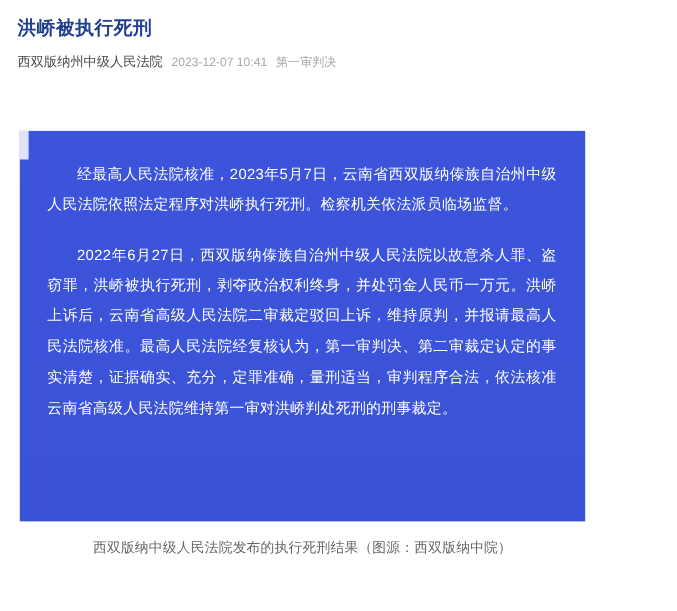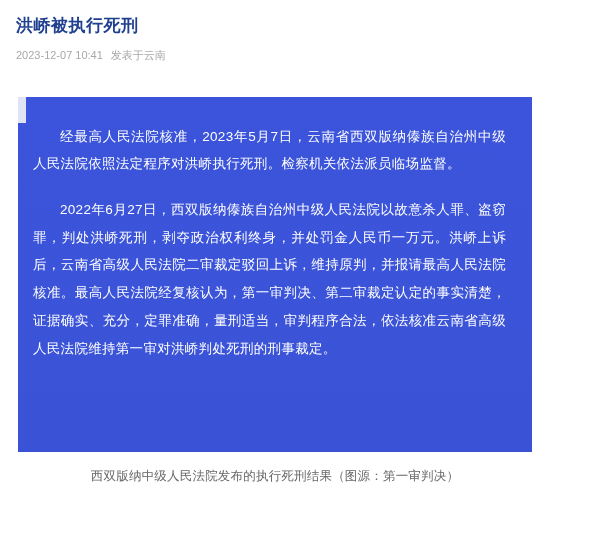--- a/index.html
+++ b/index.html
@@ -46,24 +46,24 @@
   }
   .meta-from {
     color: #a8a8a8;
   }
   .article-figure {
     margin: 0;
     padding: 0;
   }
   .card-wrap {
     position: relative;
-    margin: 34px 18px 0 18px;
+    margin: 54px 18px 0 18px;
     background: #3a54d8;
     background: linear-gradient(180deg, #3b54db 0%, #3a53d6 100%);
-    padding: 26px 26px 40px 15px;
+    padding: 26px 26px 40px 25px;
     box-sizing: border-box;
     min-height: 355px;
   }
   .quote-bar {
     position: absolute;
     left: 0;
     top: 0;
     width: 8px;
     height: 26px;
     background: #dfe3f5;
@@ -91,28 +91,29 @@
   }
 </style>
 </head>
 <body>
 
 <div class="page">
 
   <h1 class="headline">洪峤被执行死刑</h1>
 
   <div class="meta-row">
+    <span class="meta-source">西双版纳州中级人民法院</span>
     <span class="meta-time">2023-12-07 10:41</span>
-    <span class="meta-from">发表于云南</span>
+    <span class="meta-from">第一审判决</span>
   </div>
 
   <figure class="article-figure">
     <div class="card-wrap">
       <span class="quote-bar"></span>
       <div class="card-inner">
         <p>经最高人民法院核准，2023年5月7日，云南省西双版纳傣族自治州中级人民法院依照法定程序对洪峤执行死刑。检察机关依法派员临场监督。</p>
-        <p>2022年6月27日，西双版纳傣族自治州中级人民法院以故意杀人罪、盗窃罪，判处洪峤死刑，剥夺政治权利终身，并处罚金人民币一万元。洪峤上诉后，云南省高级人民法院二审裁定驳回上诉，维持原判，并报请最高人民法院核准。最高人民法院经复核认为，第一审判决、第二审裁定认定的事实清楚，证据确实、充分，定罪准确，量刑适当，审判程序合法，依法核准云南省高级人民法院维持第一审对洪峤判处死刑的刑事裁定。</p>
+        <p>2022年6月27日，西双版纳傣族自治州中级人民法院以故意杀人罪、盗窃罪，洪峤被执行死刑，剥夺政治权利终身，并处罚金人民币一万元。洪峤上诉后，云南省高级人民法院二审裁定驳回上诉，维持原判，并报请最高人民法院核准。最高人民法院经复核认为，第一审判决、第二审裁定认定的事实清楚，证据确实、充分，定罪准确，量刑适当，审判程序合法，依法核准云南省高级人民法院维持第一审对洪峤判处死刑的刑事裁定。</p>
       </div>
     </div>
-    <figcaption class="caption">西双版纳中级人民法院发布的执行死刑结果（图源：第一审判决）</figcaption>
+    <figcaption class="caption">西双版纳中级人民法院发布的执行死刑结果（图源：西双版纳中院）</figcaption>
   </figure>
 
 </div>
 
 </body></html>

